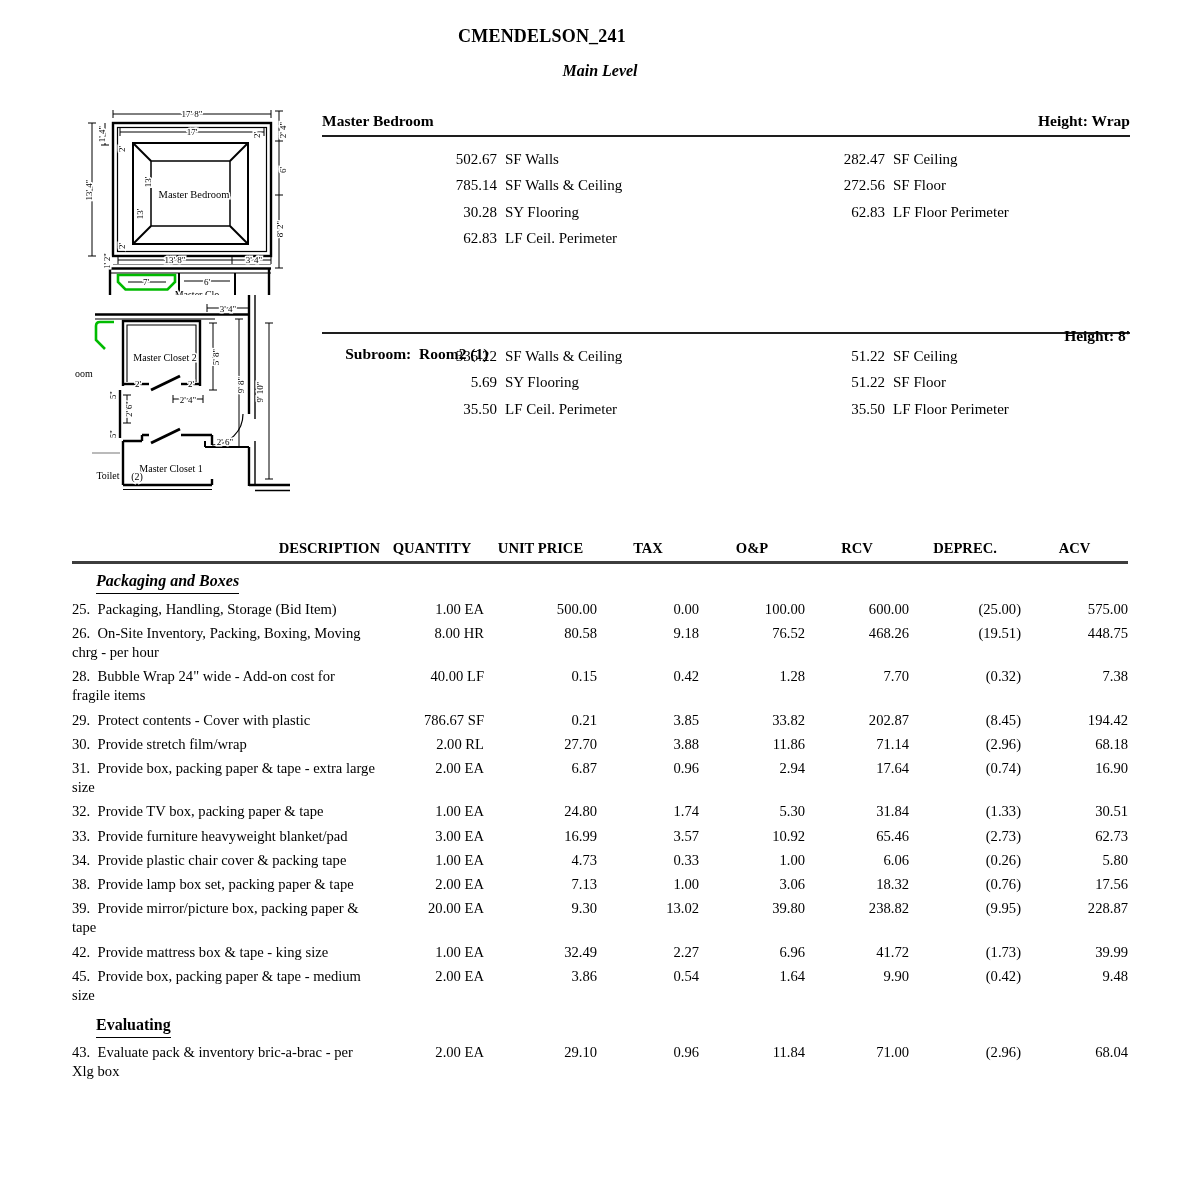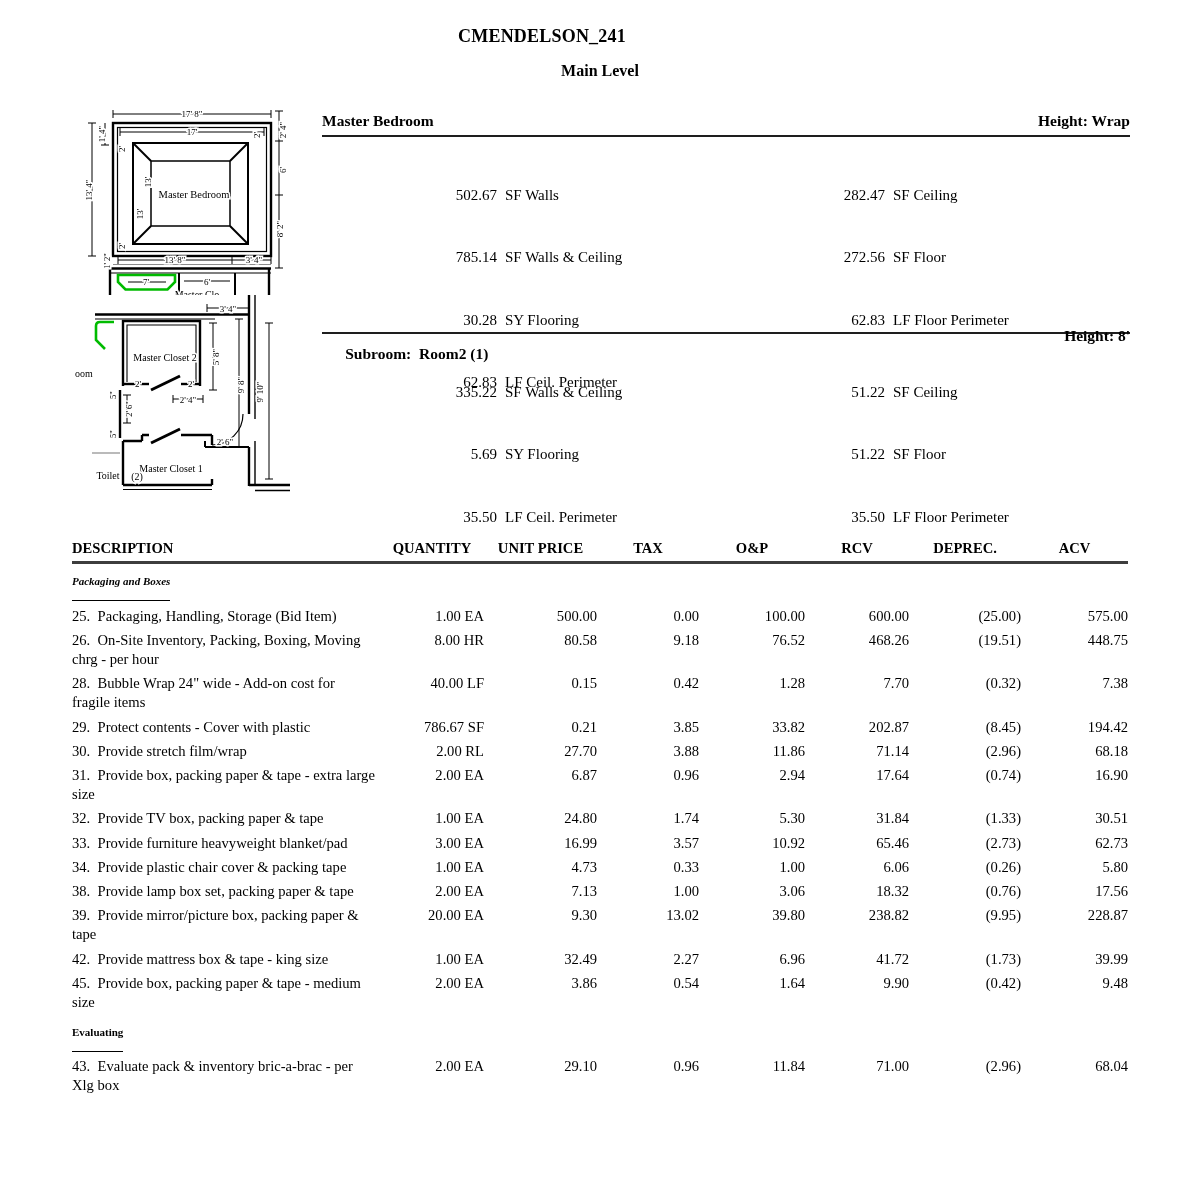--- a/index.html
+++ b/index.html
@@ -1,47 +1,47 @@
 <!DOCTYPE html>
 <html><head>
 <meta charset="utf-8">
 <style>
   html,body{margin:0;padding:0;background:#fff;}
   .page{position:relative;width:1200px;height:1186px;background:#fff;overflow:hidden;
         font-family:"Liberation Serif","DejaVu Serif",serif;color:#000;}
   .doc-title{position:absolute;top:26px;left:0;width:1084px;text-align:center;
              font-size:18px;font-weight:bold;letter-spacing:.2px;}
   .doc-subtitle{position:absolute;top:62px;left:0;width:1200px;text-align:center;
-                font-size:16px;font-weight:bold;}
+                font-size:16px;font-weight:bold;font-style:italic;}
   svg.plan{position:absolute;overflow:hidden;}
   svg.plan text{font-family:"Liberation Serif","DejaVu Serif",serif;fill:#000;}
   .room-block{position:absolute;left:322px;width:808px;}
   .room-head{font-size:15.5px;font-weight:bold;height:20px;}
   .room-head .rh-right{float:right;}
   .rule{border-top:2px solid #1e1e1e;margin-top:3px;}
   .meas{position:relative;margin-top:9px;font-size:15px;}
   .mcol{position:absolute;top:0;}
   .mcol.left{left:0;width:385px;}
   .mcol.right{left:388px;width:400px;}
   .mrow{line-height:26.4px;white-space:nowrap;}
-  .mval{display:inline-block;width:175px;text-align:right;margin-top:36px;}
+  .mval{display:inline-block;width:175px;text-align:right;}
   .mlab{padding-left:8px;}
   .missing-wall{position:absolute;left:72px;top:497px;width:1056px;height:22px;
                 font-weight:bold;font-size:15.5px;}
   .mw-size{position:absolute;left:396px;}
   .mw-opens{position:absolute;left:668px;}
   .ltable{position:absolute;left:72px;top:540px;width:1056px;font-size:14.6px;}
   .tgrid{display:grid;grid-template-columns:308px 104px 113px 102px 106px 104px 112px 107px;}
   .thead{font-weight:bold;}
   .thead span{text-align:center;}
-  .thead span.c0{text-align:left;}
+  .thead span.c0{text-align:right;}
   .thead-rule{border-top:3px solid #3d3d3d;margin-top:4px;}
   .sect-title{margin:8px 0 3px 0;}
   .sect-title span{display:inline-block;font-weight:bold;border-bottom:1.6px solid #000;
-                   padding-bottom:13px;font-size:11px;}
+                   padding-bottom:3px;font-size:16px;margin-left:24px;}
   .sect-title.italic span{font-style:italic;}
   .trow{line-height:19.2px;padding:2.5px 0;}
   .trow span{text-align:right;}
   .trow .c0{text-align:left;white-space:pre-wrap;padding-right:4px;}
 </style>
 </head>
 <body>
 
 <div class="page">
 

